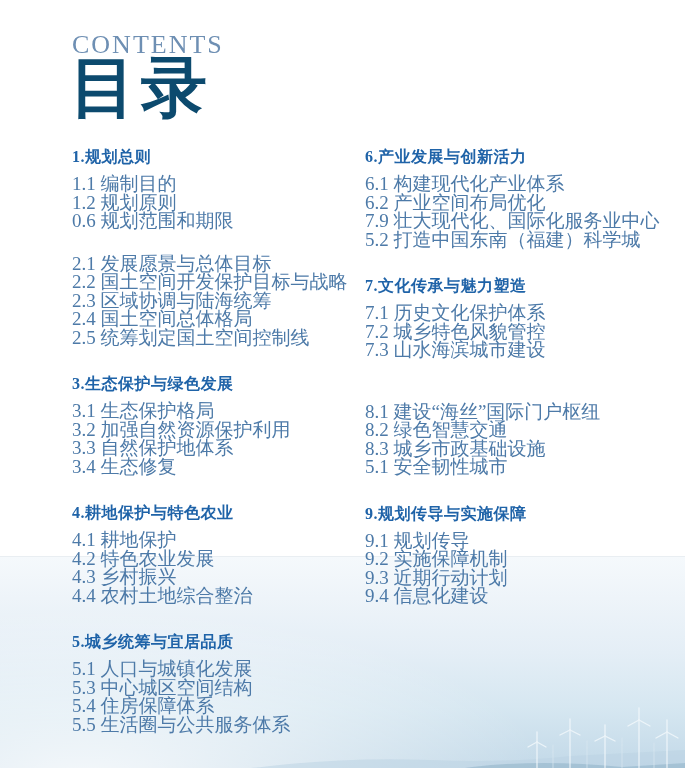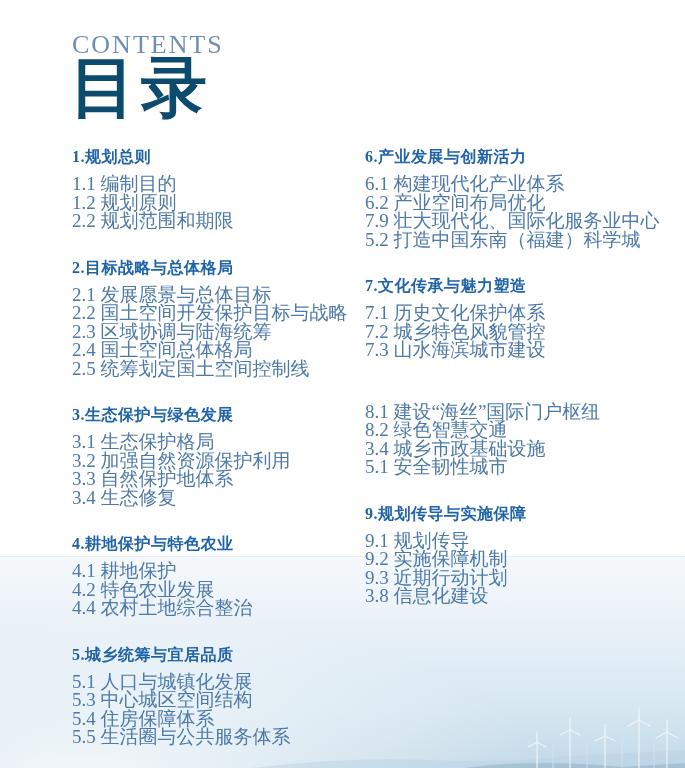--- a/index.html
+++ b/index.html
@@ -136,26 +136,25 @@
 
   <main class="toc">
 
     <div class="col col-left">
 
       <section class="toc-section">
         <h2 class="sec-heading">1.规划总则</h2>
         <ul class="sec-items">
           <li>1.1 编制目的</li>
           <li>1.2 规划原则</li>
-          <li>2.2 规划范围和期限</li>
-        </ul>
-      </section>
-
-      <section class="toc-section">
-        <h2 class="sec-heading">2.目标战略与总体格局</h2>
+          <li>0.6 规划范围和期限</li>
+        </ul>
+      </section>
+
+      <section class="toc-section">
         <ul class="sec-items">
           <li>2.1 发展愿景与总体目标</li>
           <li>2.2 国土空间开发保护目标与战略</li>
           <li>2.3 区域协调与陆海统筹</li>
           <li>2.4 国土空间总体格局</li>
           <li>2.5 统筹划定国土空间控制线</li>
         </ul>
       </section>
 
       <section class="toc-section">
@@ -166,20 +165,21 @@
           <li>3.3 自然保护地体系</li>
           <li>3.4 生态修复</li>
         </ul>
       </section>
 
       <section class="toc-section">
         <h2 class="sec-heading">4.耕地保护与特色农业</h2>
         <ul class="sec-items">
           <li>4.1 耕地保护</li>
           <li>4.2 特色农业发展</li>
+          <li>4.3 乡村振兴</li>
           <li>4.4 农村土地综合整治</li>
         </ul>
       </section>
 
       <section class="toc-section">
         <h2 class="sec-heading">5.城乡统筹与宜居品质</h2>
         <ul class="sec-items">
           <li>5.1 人口与城镇化发展</li>
           <li>5.3 中心城区空间结构</li>
           <li>5.4 住房保障体系</li>
@@ -207,31 +207,31 @@
           <li>7.1 历史文化保护体系</li>
           <li>7.2 城乡特色风貌管控</li>
           <li>7.3 山水海滨城市建设</li>
         </ul>
       </section>
 
       <section class="toc-section">
         <ul class="sec-items">
           <li>8.1 建设“海丝”国际门户枢纽</li>
           <li>8.2 绿色智慧交通</li>
-          <li>3.4 城乡市政基础设施</li>
+          <li>8.3 城乡市政基础设施</li>
           <li>5.1 安全韧性城市</li>
         </ul>
       </section>
 
       <section class="toc-section">
         <h2 class="sec-heading">9.规划传导与实施保障</h2>
         <ul class="sec-items">
           <li>9.1 规划传导</li>
           <li>9.2 实施保障机制</li>
           <li>9.3 近期行动计划</li>
-          <li>3.8 信息化建设</li>
+          <li>9.4 信息化建设</li>
         </ul>
       </section>
 
     </div>
 
   </main>
 </div>
 
 </body></html>

